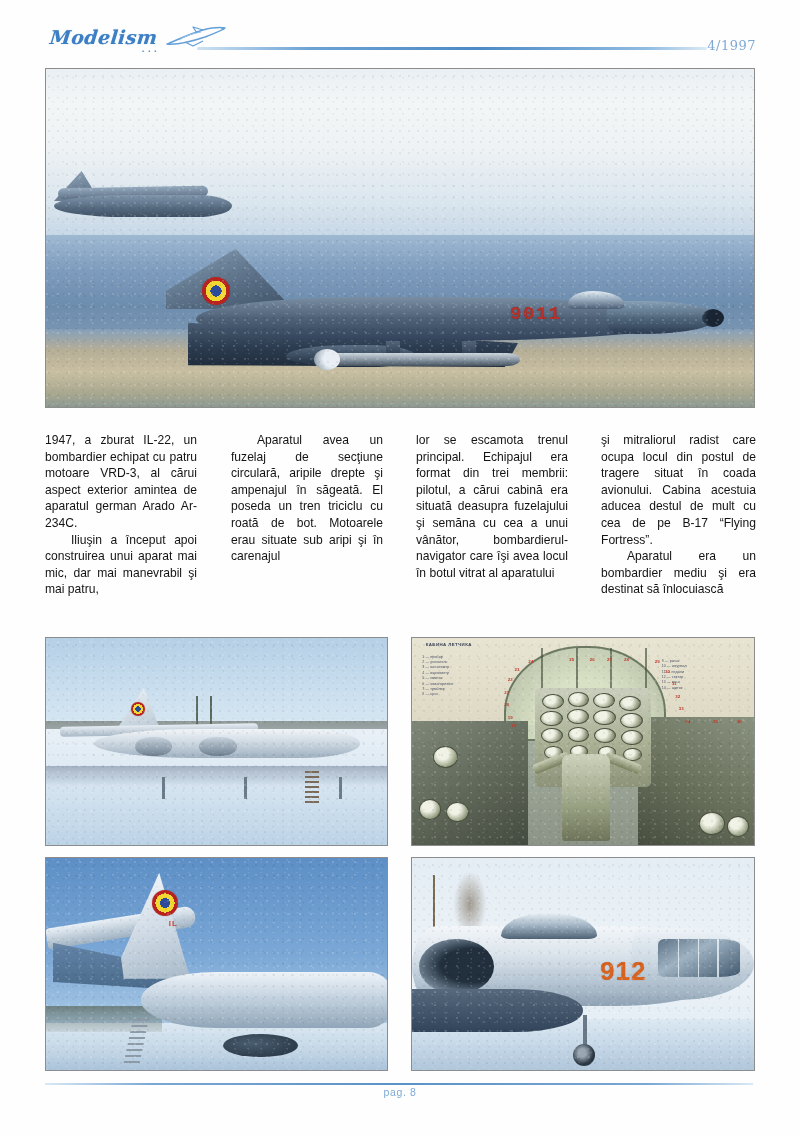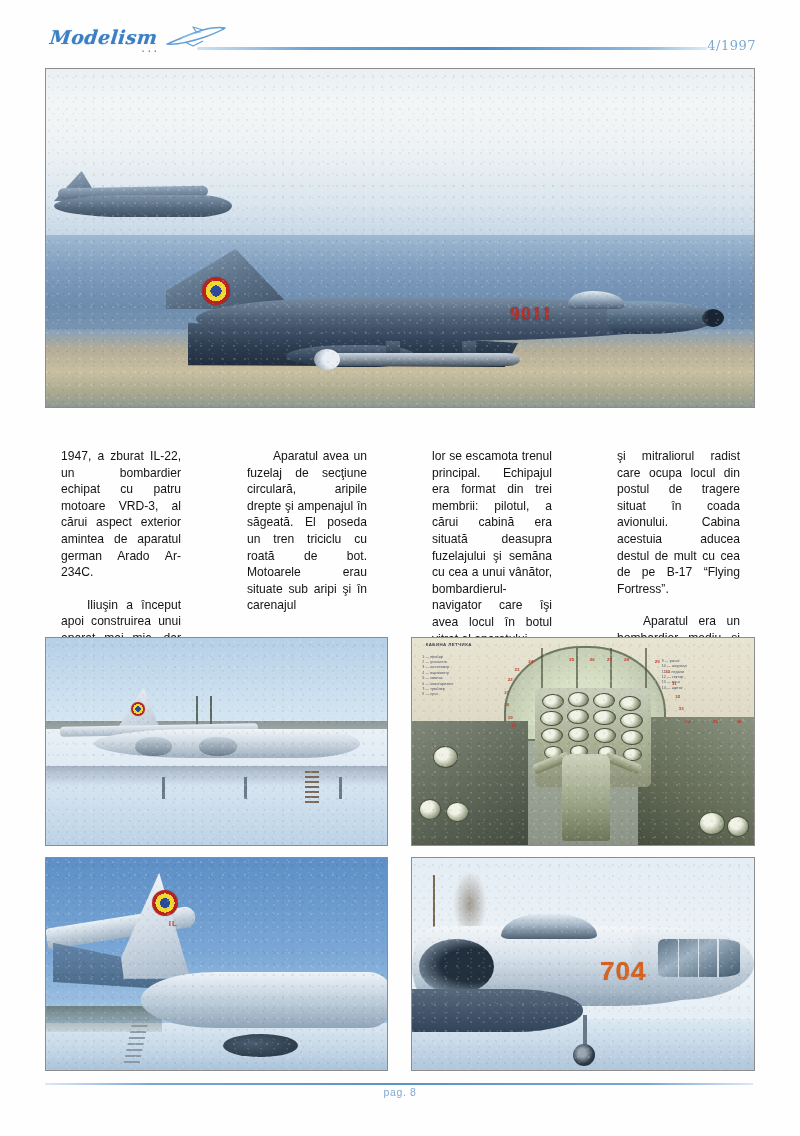--- a/index.html
+++ b/index.html
@@ -165,21 +165,21 @@
     clip-path:polygon(0% 4%,100% 48%,96% 100%,0% 96%);
   }
   .mig-fin{
     position:absolute;left:30px;top:0px;width:120px;height:60px;
     background:linear-gradient(160deg,#8ba1b7 0%,#63798f 45%,#3f5268 100%);
     clip-path:polygon(58% 0%,100% 88%,100% 100%,0% 100%,0% 70%);
   }
   #hero-mig-roundel{position:absolute;left:66px;top:28px;width:28px;height:28px;}
   #hero-mig-num{
     position:absolute;left:374px;top:54px;font-size:19px;font-weight:700;
-    color:#b8302a;letter-spacing:1.5px;font-family:Liberation Serif, serif;
+    color:#b8302a;letter-spacing:1.5px;font-family:Liberation Mono, monospace;
     text-shadow:0 0 1px rgba(0,0,0,.4);
   }
   .mig-canopy{
     position:absolute;left:432px;top:42px;width:56px;height:18px;
     background:linear-gradient(180deg,#e2ecf3 0%,#9db0c2 45%,#4c5f75 100%);
     border-radius:55% 70% 14% 14%/90% 90% 18% 18%;
   }
   .mig-missile{
     position:absolute;left:196px;top:104px;width:188px;height:13px;
     background:linear-gradient(180deg,#cfd8df 0%,#8b98a5 50%,#46535f 100%);
@@ -206,21 +206,21 @@
   .col{
     position:absolute;top:0;width:152px;
     font-size:12.1px;line-height:16.6px;
     text-align:justify;text-justify:inter-word;
     color:#131313;-webkit-font-smoothing:none;
   }
   #col-1{left:0;}
   #col-2{left:186px;}
   #col-3{left:371px;}
   #col-4{left:556px;width:155px;}
-  .col p{margin:16px;}
+  .col p{margin:0;}
   .col p.indent{text-indent:26px;}
   .col p:last-child{text-align:justify;}
 
   
   #photo-il28-field{left:45px;top:637px;width:341px;height:207px;}
   #photo-cockpit{left:411px;top:637px;width:342px;height:207px;}
   #photo-tail{left:45px;top:857px;width:341px;height:212px;}
   #photo-nose704{left:411px;top:857px;width:342px;height:212px;}
 
   
@@ -562,21 +562,21 @@
       <div class="n-fuse"></div>
       <div class="n-nosecone"></div>
       <div class="n-glass">
         <div class="n-glass-rib" style="left:24%;"></div>
         <div class="n-glass-rib" style="left:48%;"></div>
         <div class="n-glass-rib" style="left:72%;"></div>
       </div>
       <div class="n-canopy"></div>
       <div class="n-nacelle"></div>
       <div class="n-wing"></div>
-      <div class="n-num">704</div>
+      <div class="n-num">912</div>
       <div class="n-gear"></div>
       <div class="n-wheel"></div>
       <div class="hero-grain"></div>
     </div>
   </div>
 
   <div class="rule-bottom"></div>
   <div class="pagenum">pag. 8</div>
 
 </div>

